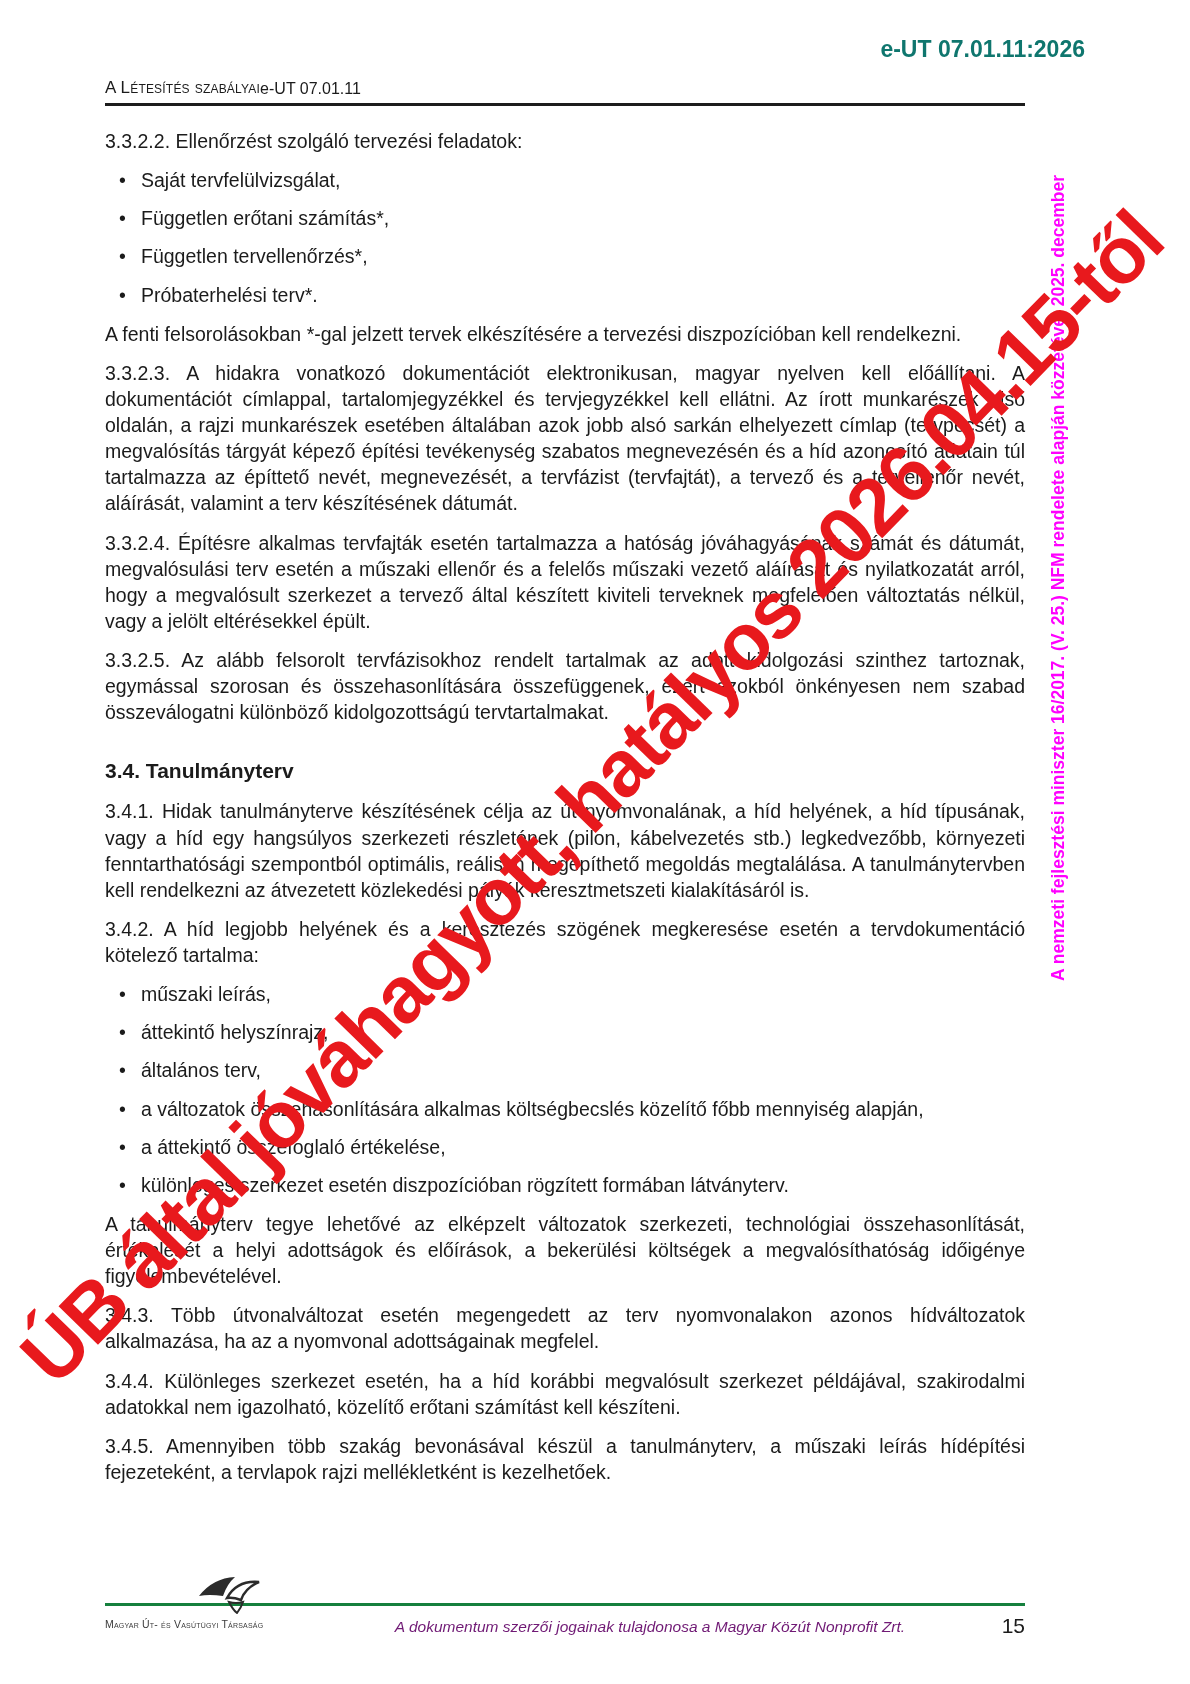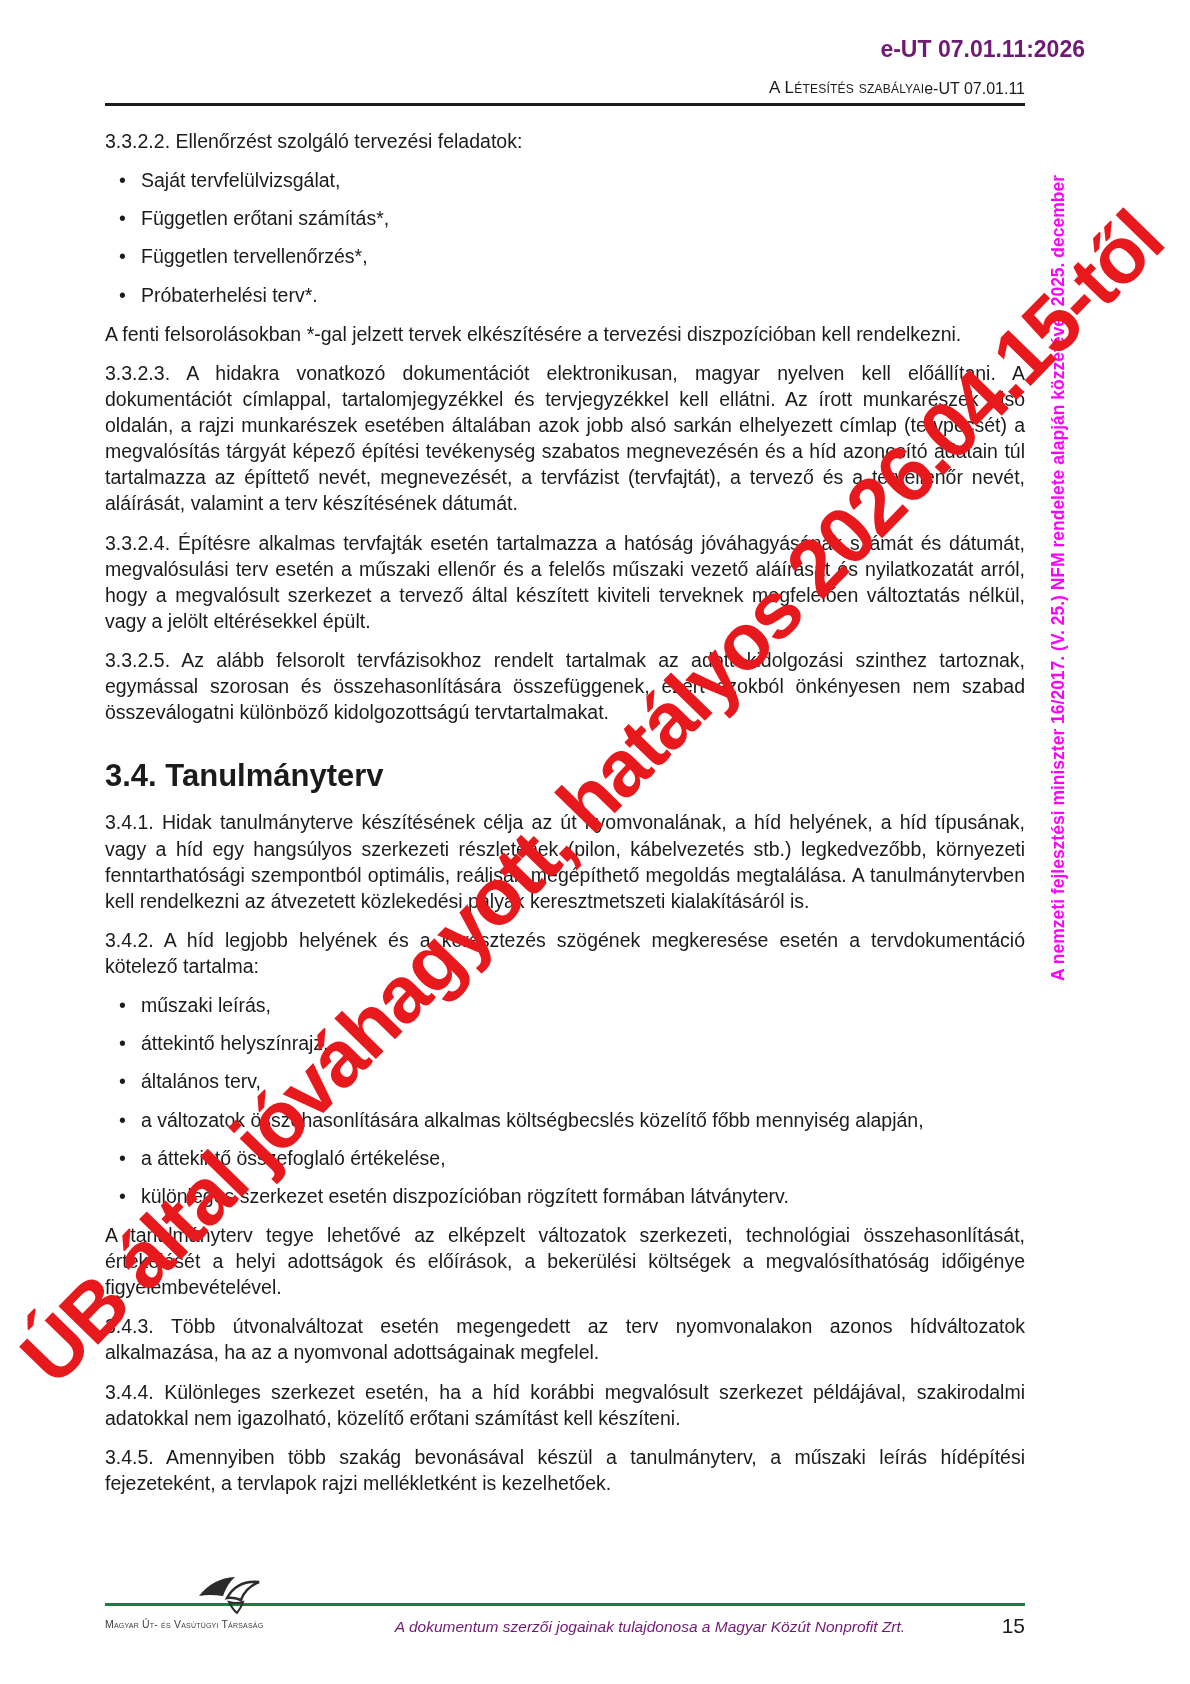--- a/index.html
+++ b/index.html
@@ -12,38 +12,38 @@
     color:#1b1b1b;
     overflow:hidden;
   }
   
   .doc-version{
     position:absolute;top:36px;right:105px;
     font-size:23px;font-weight:bold;
   }
   .running-header{
     position:absolute;top:78px;left:105px;width:920px;
-    display:flex;justify-content:flex-end;align-items:flex-end;
+    display:flex;justify-content:flex-start;align-items:flex-end;
     border-bottom:3px solid #1c1c1c;
     padding-bottom:5px;
   }
   .running-header .title{
     font-variant:small-caps;
     font-size:17px;letter-spacing:.2px;
   }
   .running-header .code{font-size:16px;}
   
   .doc-body{
     position:absolute;top:128px;left:105px;width:920px;
     font-size:19.5px;line-height:1.34;
     text-align:justify;
   }
   .doc-body p{margin:0 0 13px 0;}
   .doc-body h2{
-    font-size:31px;line-height:1.1;
+    font-size:21px;line-height:1.1;
     margin:34px 0 16px 0;
     text-align:left;
   }
   ul.bullets{list-style:none;margin:0 0 13px 0;padding:0;}
   ul.bullets li{
     position:relative;
     margin:0 0 12px 0;
     padding-left:36px;
   }
   ul.bullets li .dot{
@@ -96,21 +96,21 @@
     width:60px;text-align:right;
     padding-top:8px;
     font-size:21px;
   }
 </style>
 </head>
 <body>
 
 <div class="page">
 
-  <div class="doc-version" style="color: #701a75;">e-UT 07.01.11:2026</div>
+  <div class="doc-version" style="color: #0f766e;">e-UT 07.01.11:2026</div>
 
   <div class="running-header">
     <span class="title">A Létesítés szabályai</span>
     <span class="code">e-UT 07.01.11</span>
   </div>
 
   <main class="doc-body" id="doc-body">
       <p>3.3.2.2. Ellenőrzést szolgáló tervezési feladatok:</p>
       <ul class="bullets">
         <li><span class="dot">•</span><span>Saját tervfelülvizsgálat,</span></li>

